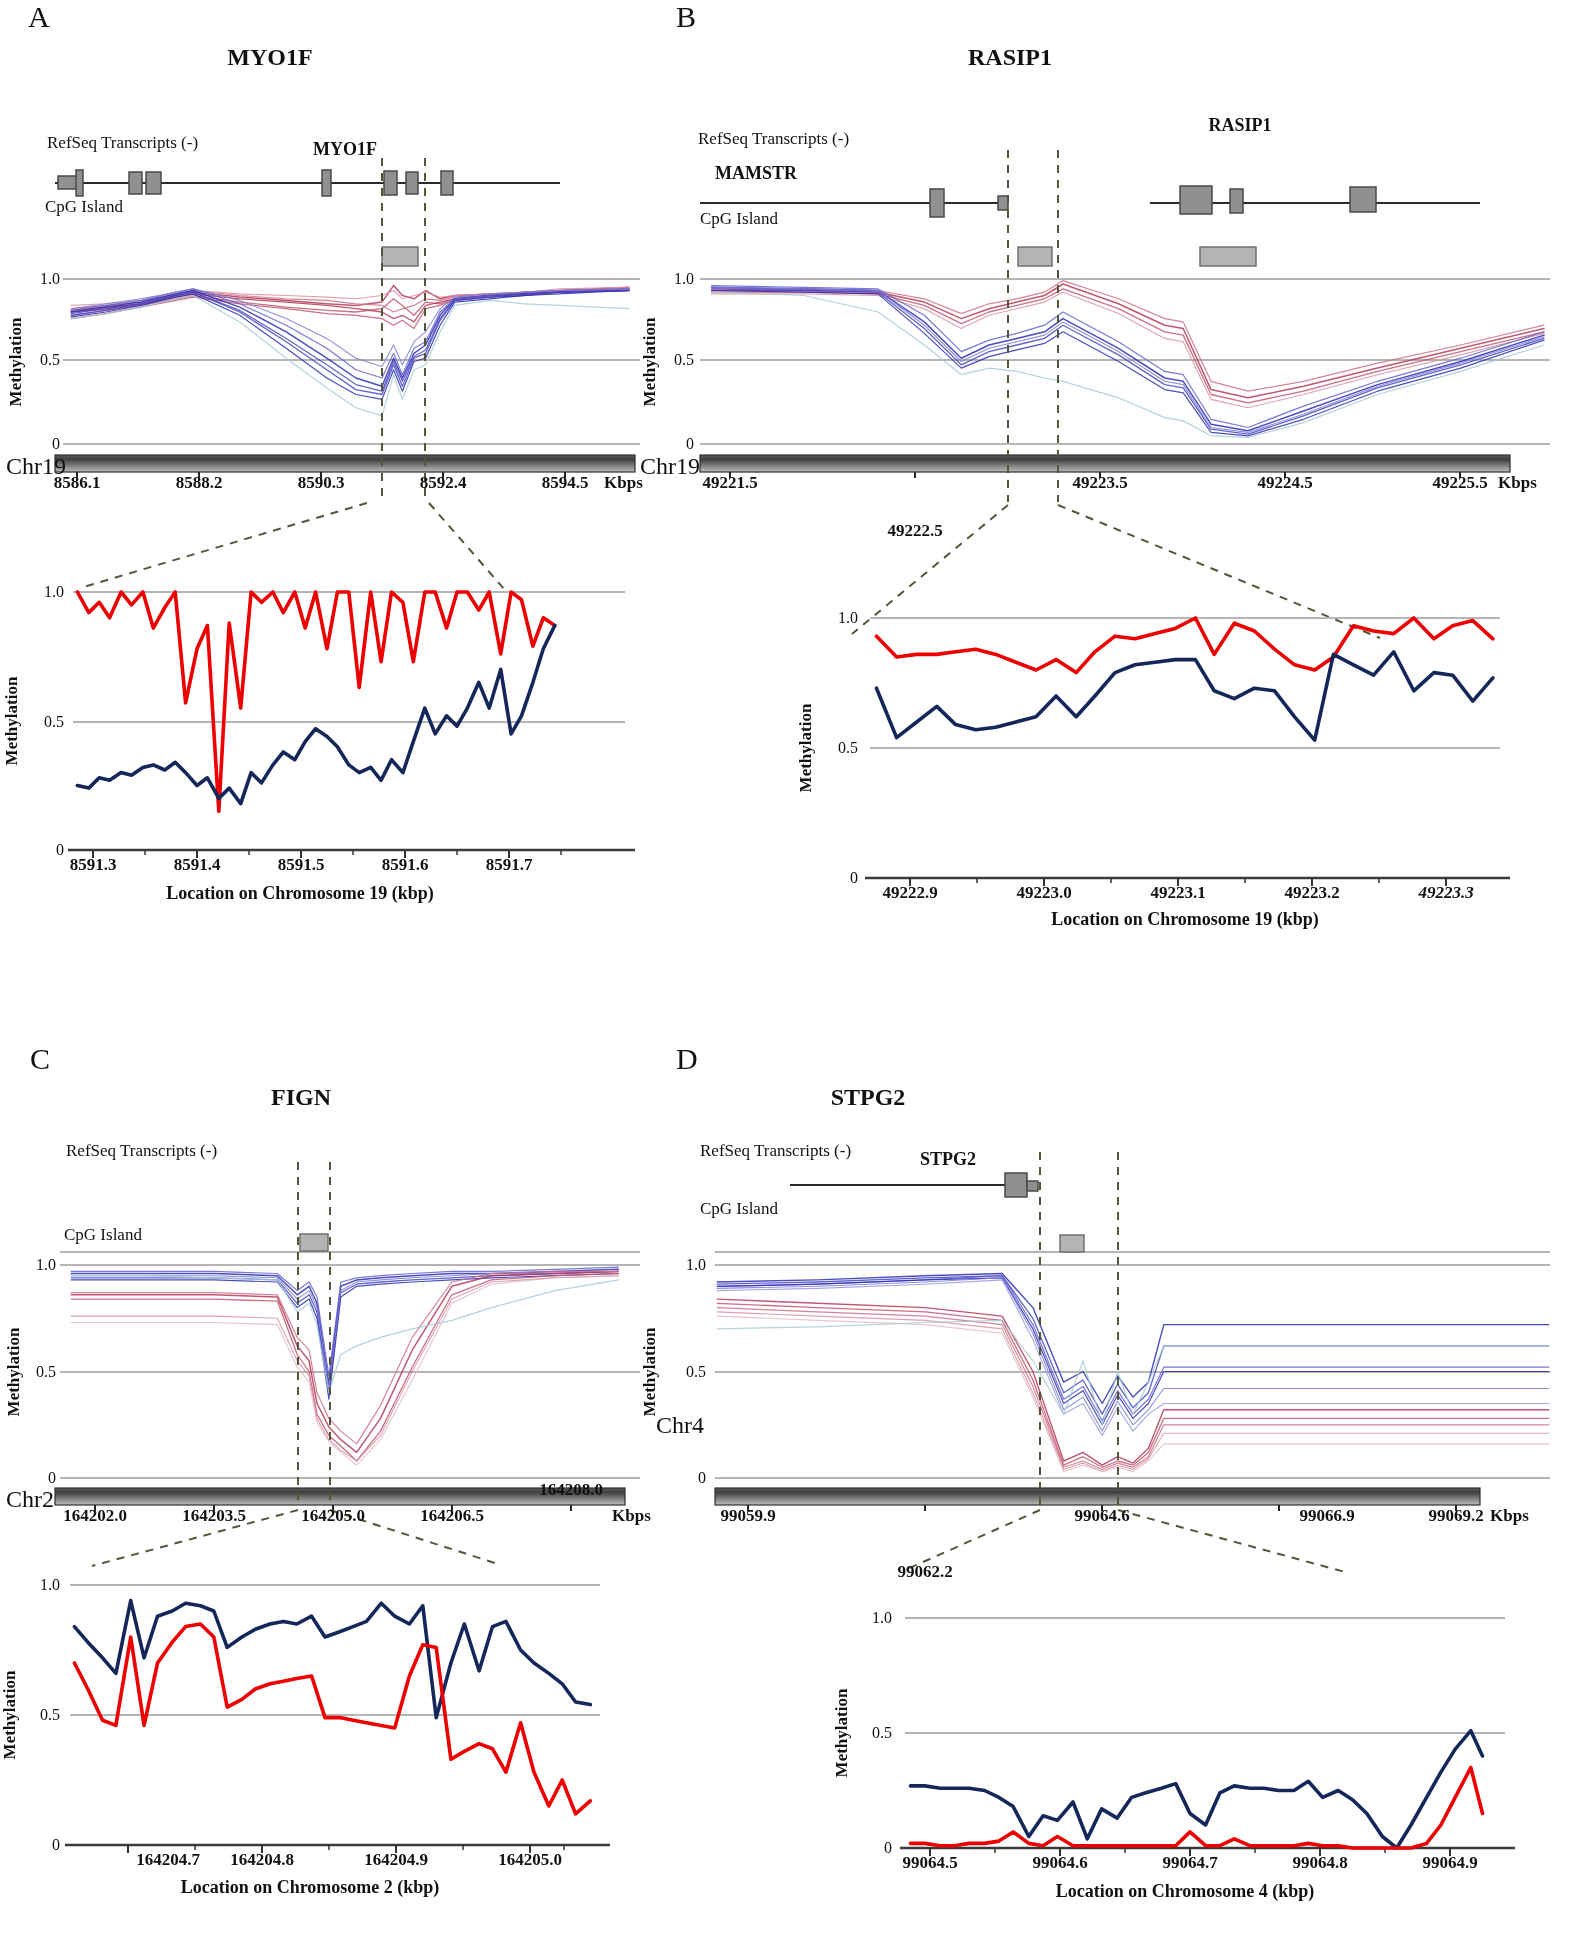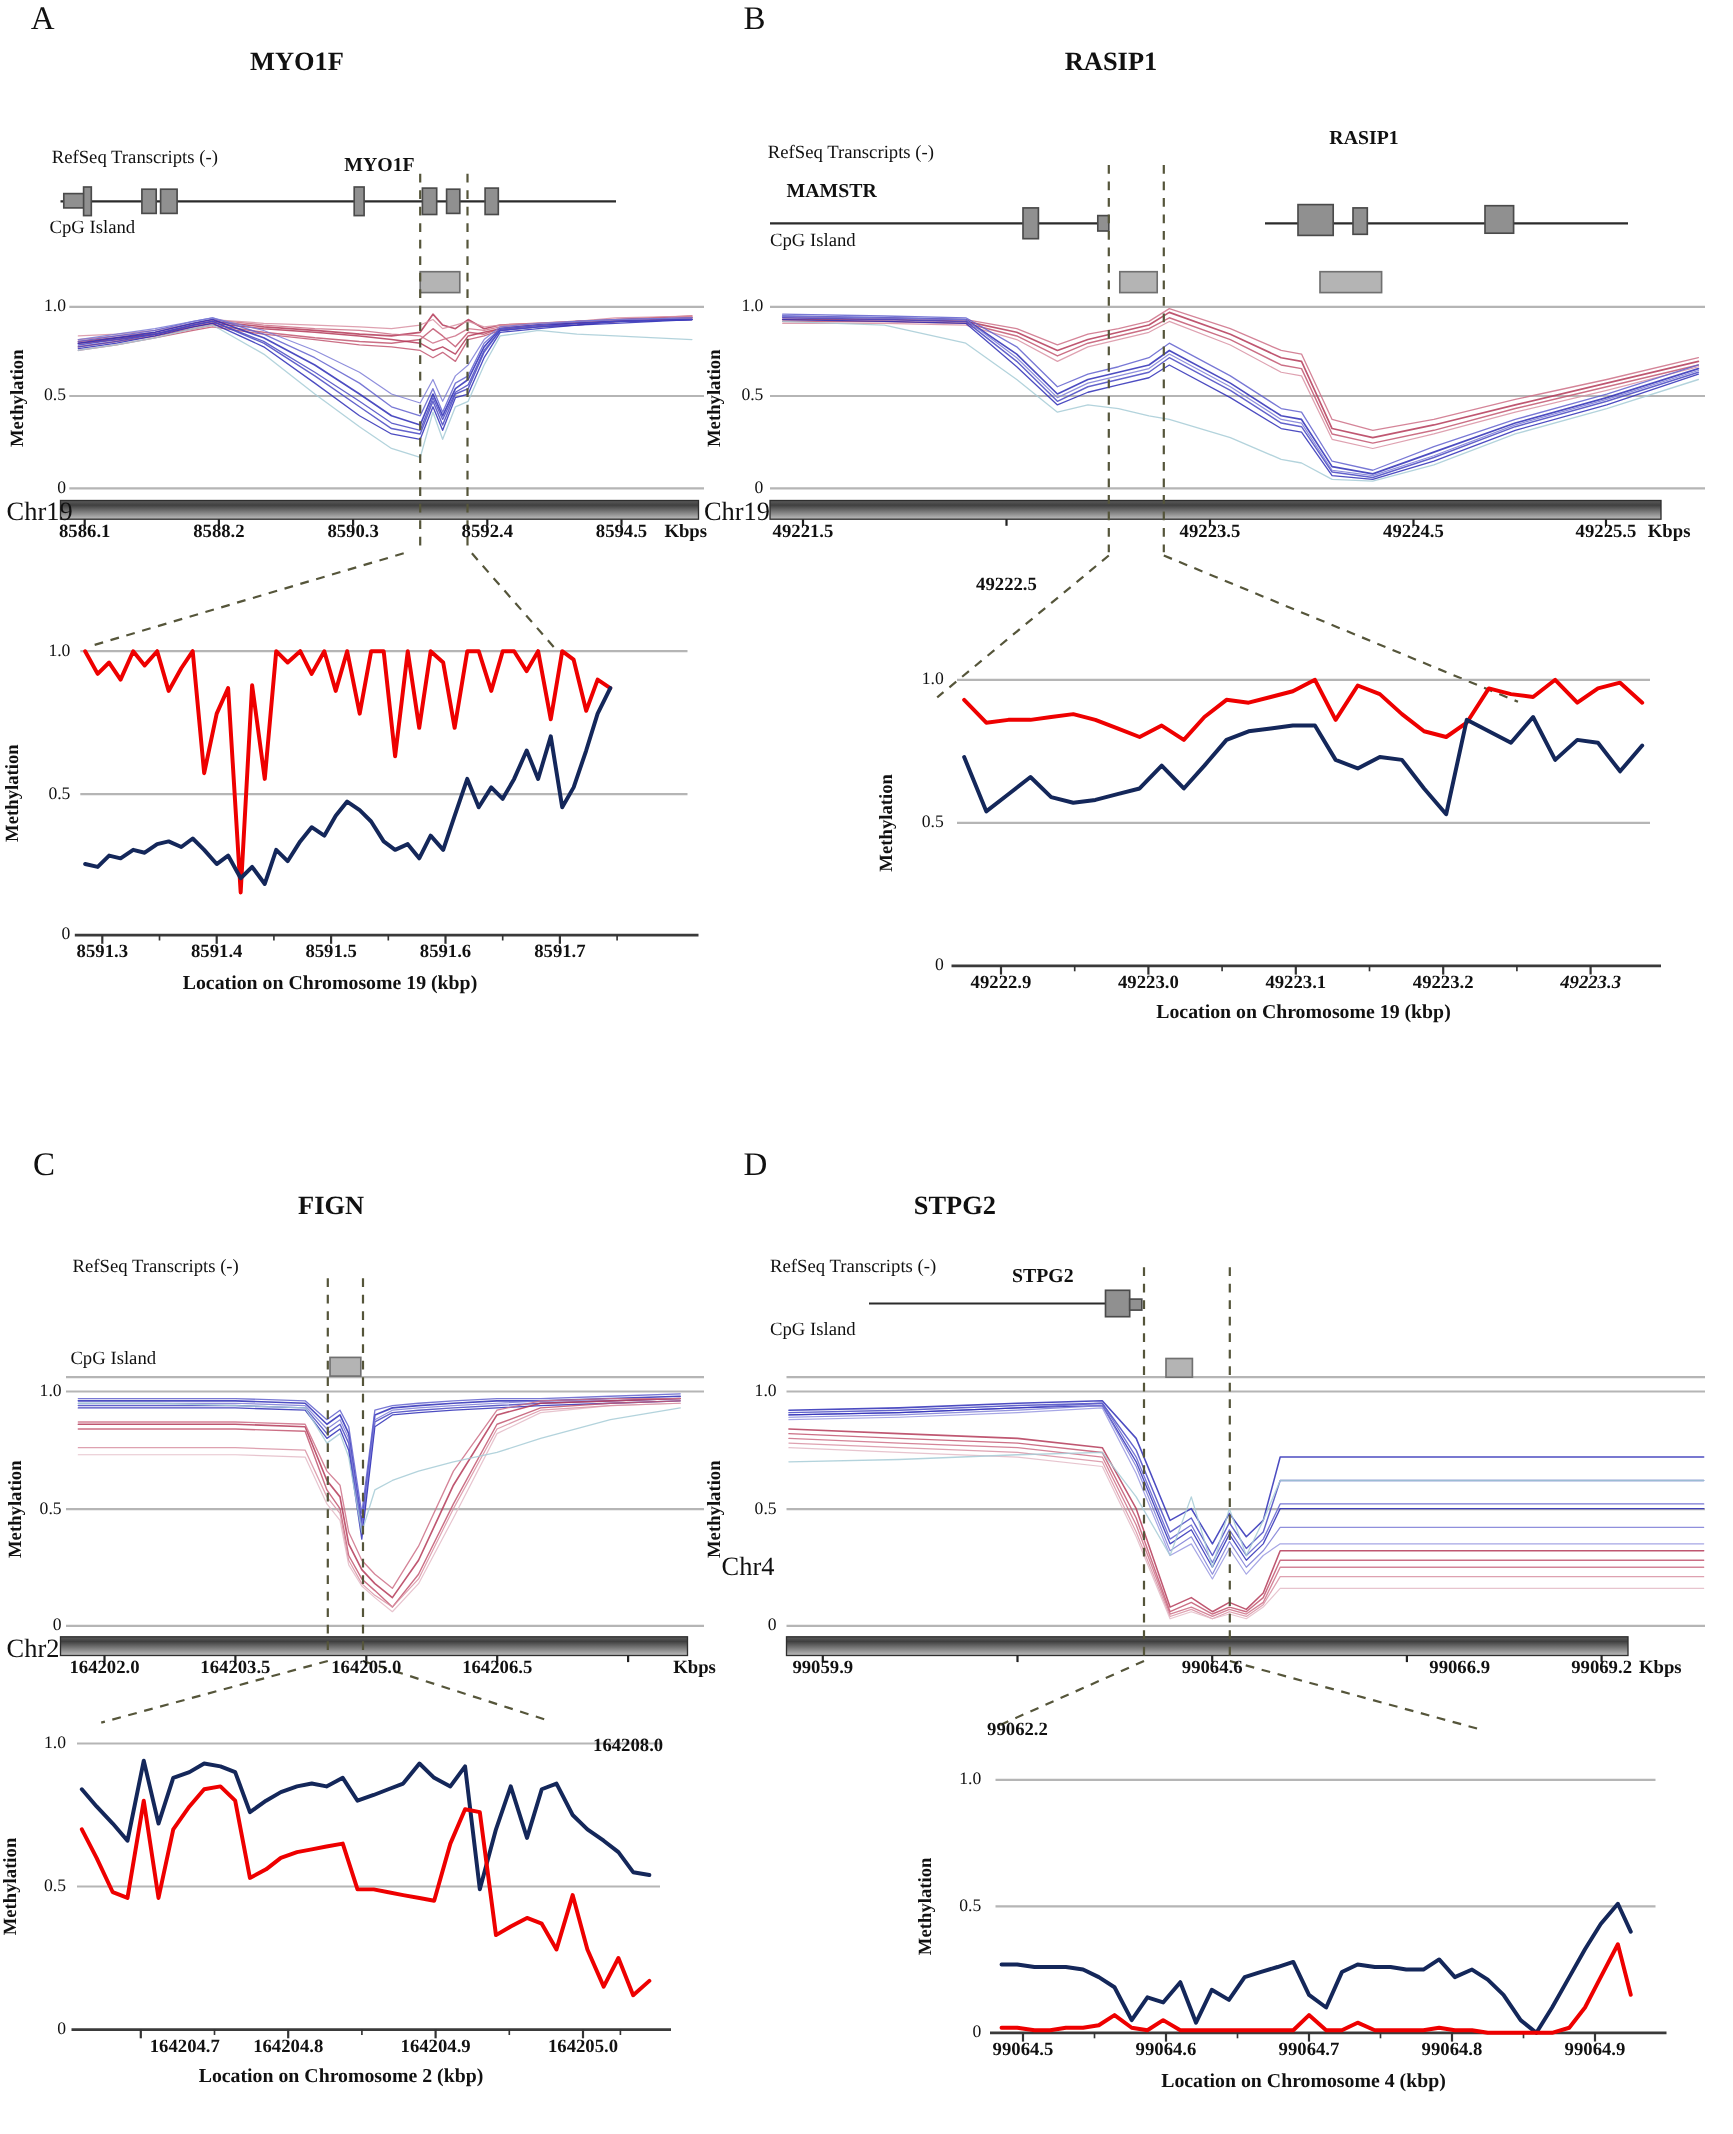--- a/index.html
+++ b/index.html
@@ -296,21 +296,21 @@
     <div class="t xt" style="left: 1460px; top: 474px;">49225.5</div>
     <div class="t xt" style="left: 910px; top: 884px;">49222.9</div>
     <div class="t xt" style="left: 1044px; top: 884px;">49223.0</div>
     <div class="t xt" style="left: 1178px; top: 884px;">49223.1</div>
     <div class="t xt" style="left: 1312px; top: 884px;">49223.2</div>
     <div class="t xt" style="left: 1446px; top: 884px; font-style: italic;">49223.3</div>
     <div class="t xt" style="left: 95px; top: 1507px;">164202.0</div>
     <div class="t xt" style="left: 214px; top: 1507px;">164203.5</div>
     <div class="t xt" style="left: 333px; top: 1507px;">164205.0</div>
     <div class="t xt" style="left: 452px; top: 1507px;">164206.5</div>
-    <div class="t xt" style="left: 571px; top: 1578px;">164208.0</div>
+    <div class="t xt" style="left: 571px; top: 1481px;">164208.0</div>
     <div class="t xt" style="left: 128px; top: 1851px; margin-left: 40px;">164204.7</div>
     <div class="t xt" style="left: 262px; top: 1851px;">164204.8</div>
     <div class="t xt" style="left: 396px; top: 1851px;">164204.9</div>
     <div class="t xt" style="left: 530px; top: 1851px;">164205.0</div>
     <div class="t xt" style="left: 748px; top: 1507px;">99059.9</div>
     <div class="t xt" style="left: 925px; top: 1563px;">99062.2</div>
     <div class="t xt" style="left: 1102px; top: 1507px;">99064.6</div>
     <div class="t xt" style="left: 1279px; top: 1507px; margin-left: 48px;">99066.9</div>
     <div class="t xt" style="left: 1456px; top: 1507px;">99069.2</div>
     <div class="t xt" style="left: 930px; top: 1854px;">99064.5</div>

